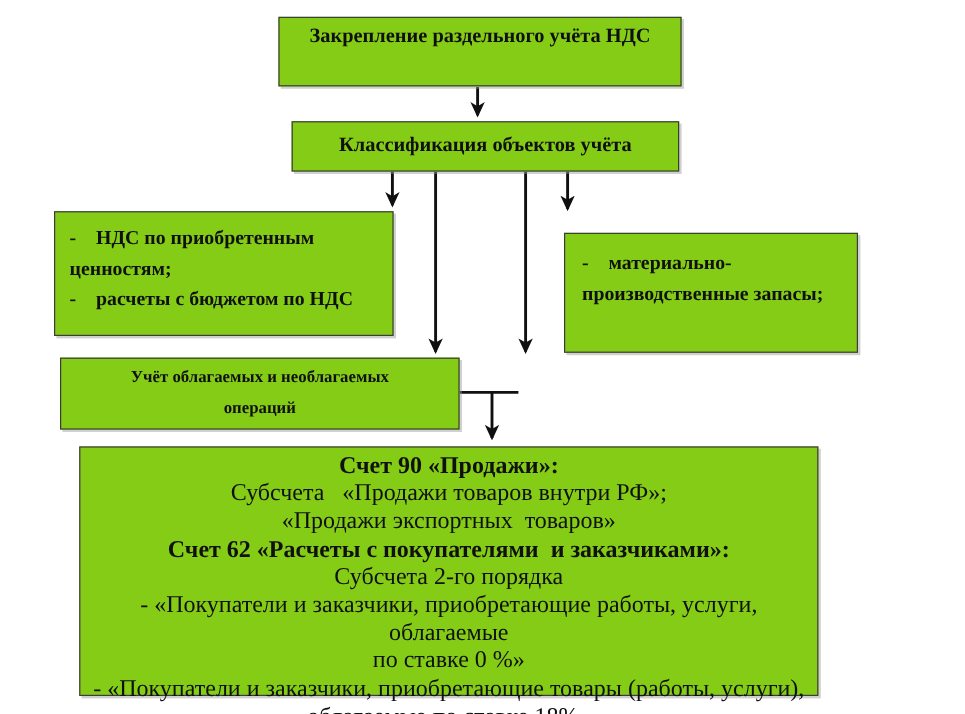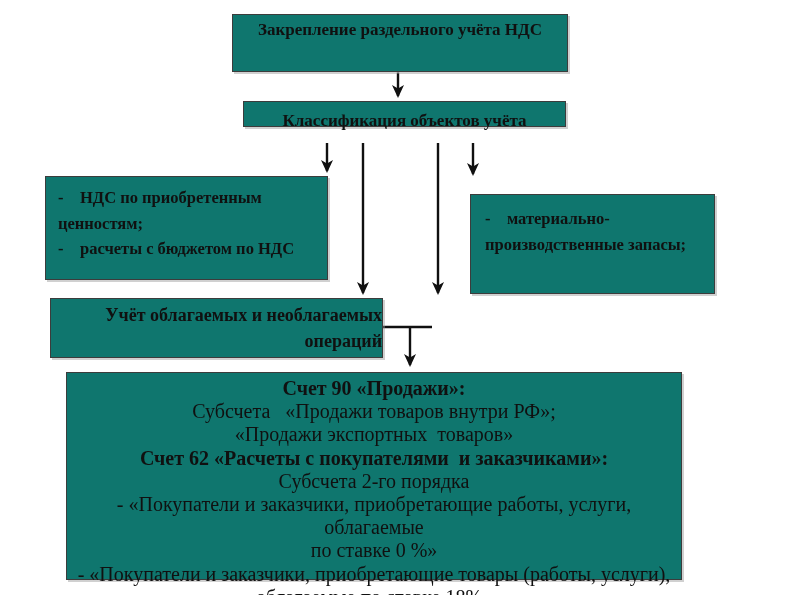--- a/index.html
+++ b/index.html
@@ -1,30 +1,30 @@
 <!DOCTYPE html>
 <html><head>
 <meta charset="utf-8">
 <style>
   html,body{margin:0;padding:0;background:#ffffff;}
   .canvas{
     position:relative;width:804px;height:595px;background:#ffffff;overflow:hidden;
     font-family:"Liberation Serif","DejaVu Serif",serif;color:#101010;
   }
   .box{
-    position:absolute;box-sizing:border-box;background:#0f766e;
+    position:absolute;box-sizing:border-box;background:#84cc16;
     border:1.6px solid #3c3c3c;box-shadow:2px 2px 0 rgba(150,150,150,0.45);
   }
   .center{text-align:center;}
   .line{white-space:pre-wrap;}
   #box-policy{left:232px;top:14px;width:336px;height:58px;font-size:17px;font-weight:700;line-height:26px;padding-top:2px;}
-  #box-class{left:243px;top:101px;width:323px;height:26px;font-size:17px;font-weight:700;line-height:37px;}
+  #box-class{left:243px;top:101px;width:323px;height:42px;font-size:17px;font-weight:700;line-height:37px;}
   #box-vat{left:45px;top:176px;width:283px;height:104px;font-size:16.5px;font-weight:700;line-height:25.5px;padding:8px 8px 0 12px;font-family:Liberation Serif, serif;}
   #box-inv{left:470px;top:180px;width:245px;height:100px;font-size:16.5px;font-weight:700;line-height:26px;padding:11px 6px 0 14px;margin-top:14px;}
-  #box-ops{left:50px;top:298px;width:333px;height:60px;font-size:18px;font-weight:700;line-height:26px;padding-top:3px;text-align:right;}
+  #box-ops{left:50px;top:298px;width:333px;height:60px;font-size:14px;font-weight:700;line-height:26px;padding-top:3px;}
   #box-rate{left:432px;top:298px;width:326px;height:60px;font-size:16.5px;font-weight:700;line-height:26px;padding-top:3px;}
   #box-acc{left:66px;top:372px;width:616px;height:208px;font-size:20px;font-weight:400;line-height:23.2px;padding-top:4px;}
   #box-acc .b{font-weight:700;}
   .arrows{position:absolute;left:0;top:0;pointer-events:none;}
 </style>
 </head>
 <body>
 
 <div class="canvas">
 

